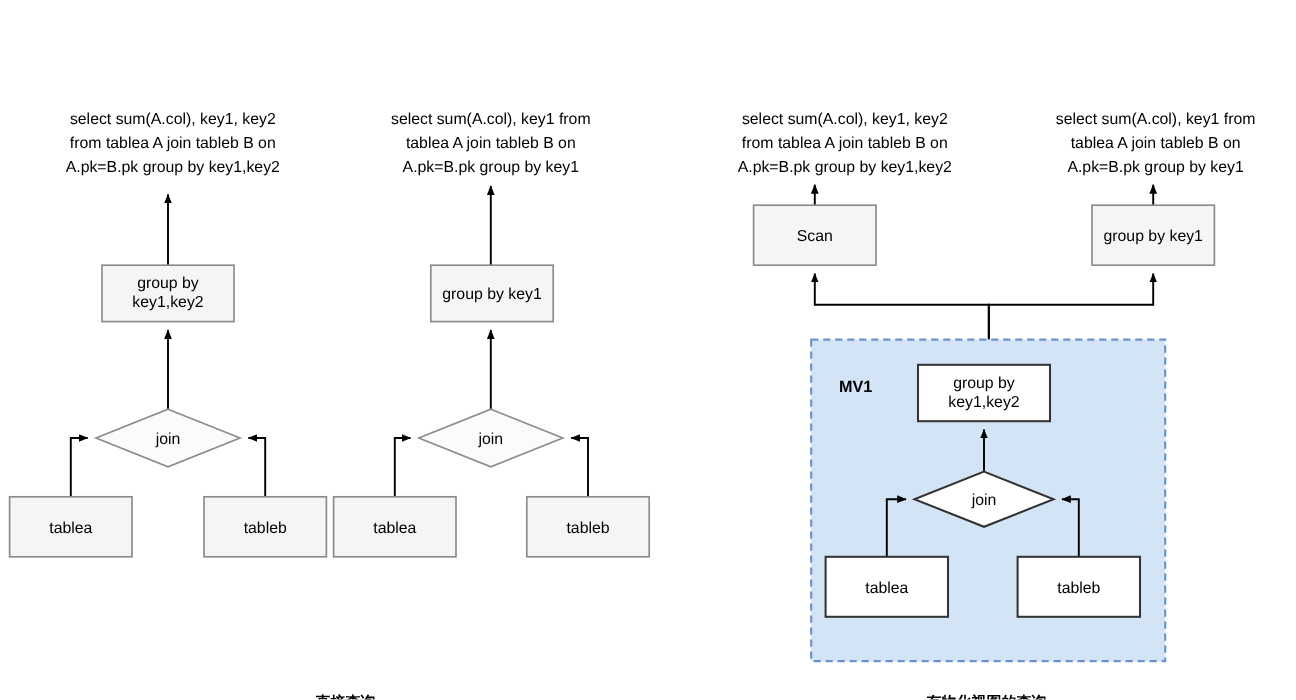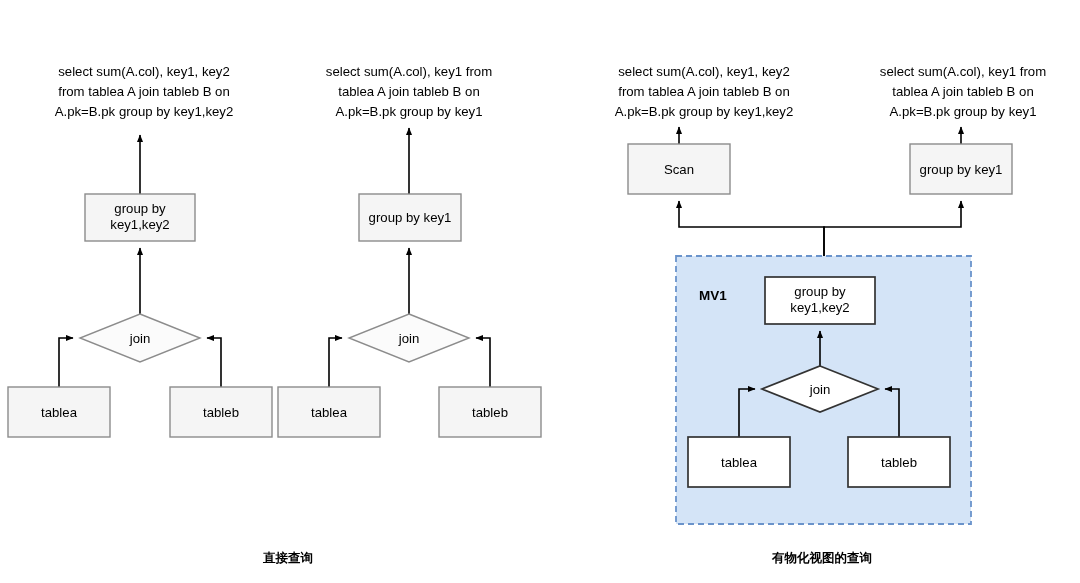--- a/index.html
+++ b/index.html
@@ -12,20 +12,21 @@
     height: 583px;
     font-family: "Liberation Sans", "DejaVu Sans", sans-serif;
     color: #000000;
     overflow: hidden;
     position: relative;
   }
   #stage {
     position: relative;
     width: 1080px;
     height: 423px;
+    margin-top: 27px;
   }
   svg.diagram {
     position: absolute;
     left: 0;
     top: 0;
     width: 1080px;
     height: 583px;
   }
   text {
     font-family: "Liberation Sans", "DejaVu Sans", sans-serif;

